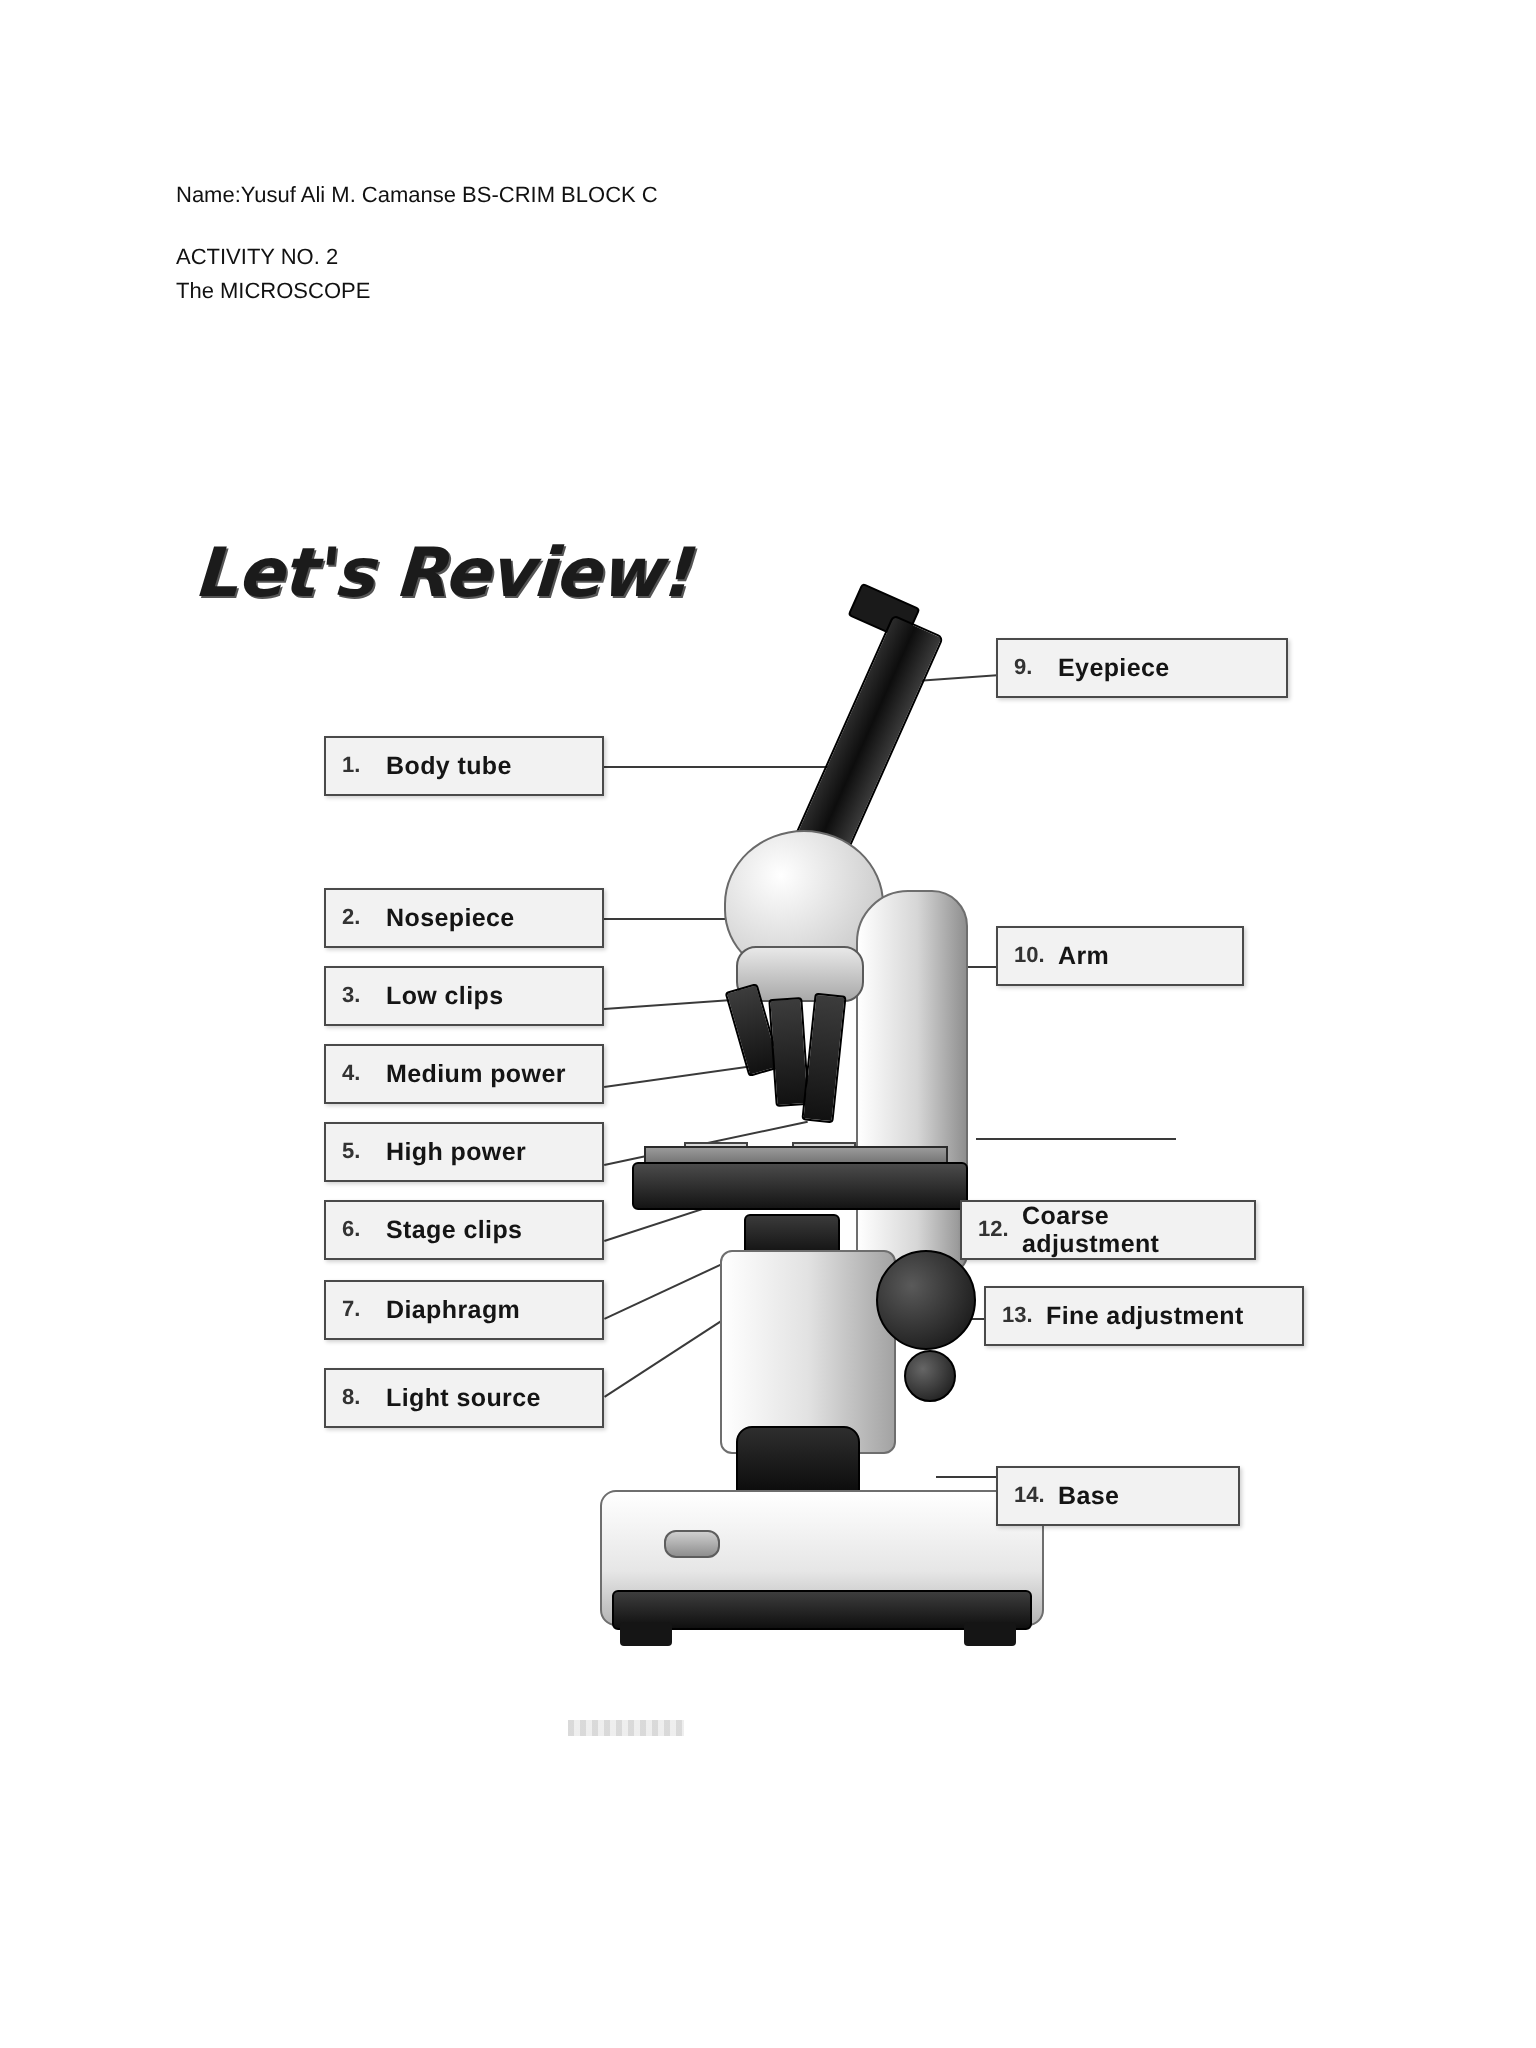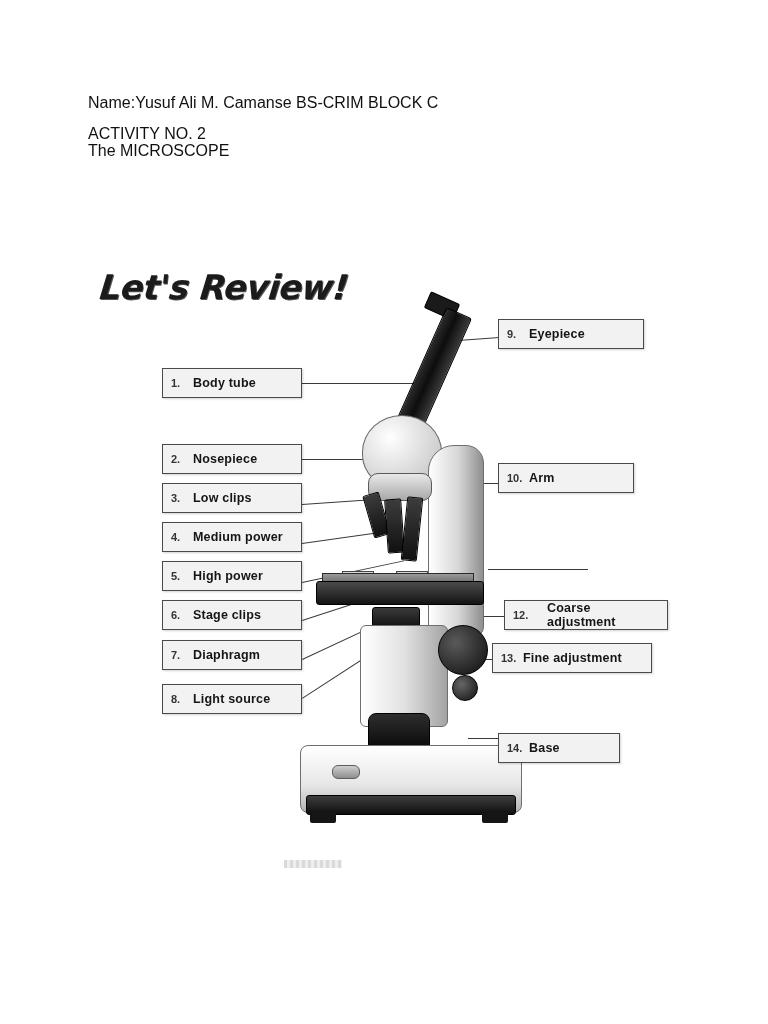--- a/index.html
+++ b/index.html
@@ -18,21 +18,21 @@
   .page {
     position: absolute;
     left: 0; top: 0;
     width: 768px;
     height: 1024px;
     background: #ffffff;
   }
   .doc-text {
     position: absolute;
     left: 88px;
-    font-size: 16px;
+    font-size: 11px;
     line-height: 1.45;
     color: #111;
     white-space: pre;
   }
   #line-name { top: 91px; }
   #line-activity { top: 122px; }
   #line-title { top: 139px; }
   #line-part { top: 189px; }
 
   
@@ -340,25 +340,25 @@
     </div>
     <div class="callout c-left" style="top:429px;">
       <span class="num">8.</span>
       <span class="lbl">Light source</span>
     </div>
 
     <div class="callout c-right right" style="left:402px; top:64px; width:146px;">
       <span class="num">9.</span>
       <span class="lbl">Eyepiece</span>
     </div>
-    <div class="callout c-right right" style="left:402px; top:208px; width:136px;">
+    <div class="callout c-right right" style="left:402px; top:208px; width:124px;">
       <span class="num">10.</span>
       <span class="lbl">Arm</span>
     </div>
-    <div class="callout c-right right" style="left:408px; top:345px; width:164px;gap:12px;">
+    <div class="callout c-right right" style="left:384px; top:345px; width:148px;">
       <span class="num">12.</span>
       <span class="lbl">Coarse adjustment</span>
     </div>
     <div class="callout c-right right" style="left:396px; top:388px; width:160px;">
       <span class="num">13.</span>
       <span class="lbl">Fine adjustment</span>
     </div>
     <div class="callout c-right right" style="left:402px; top:478px; width:122px;">
       <span class="num">14.</span>
       <span class="lbl">Base</span>

